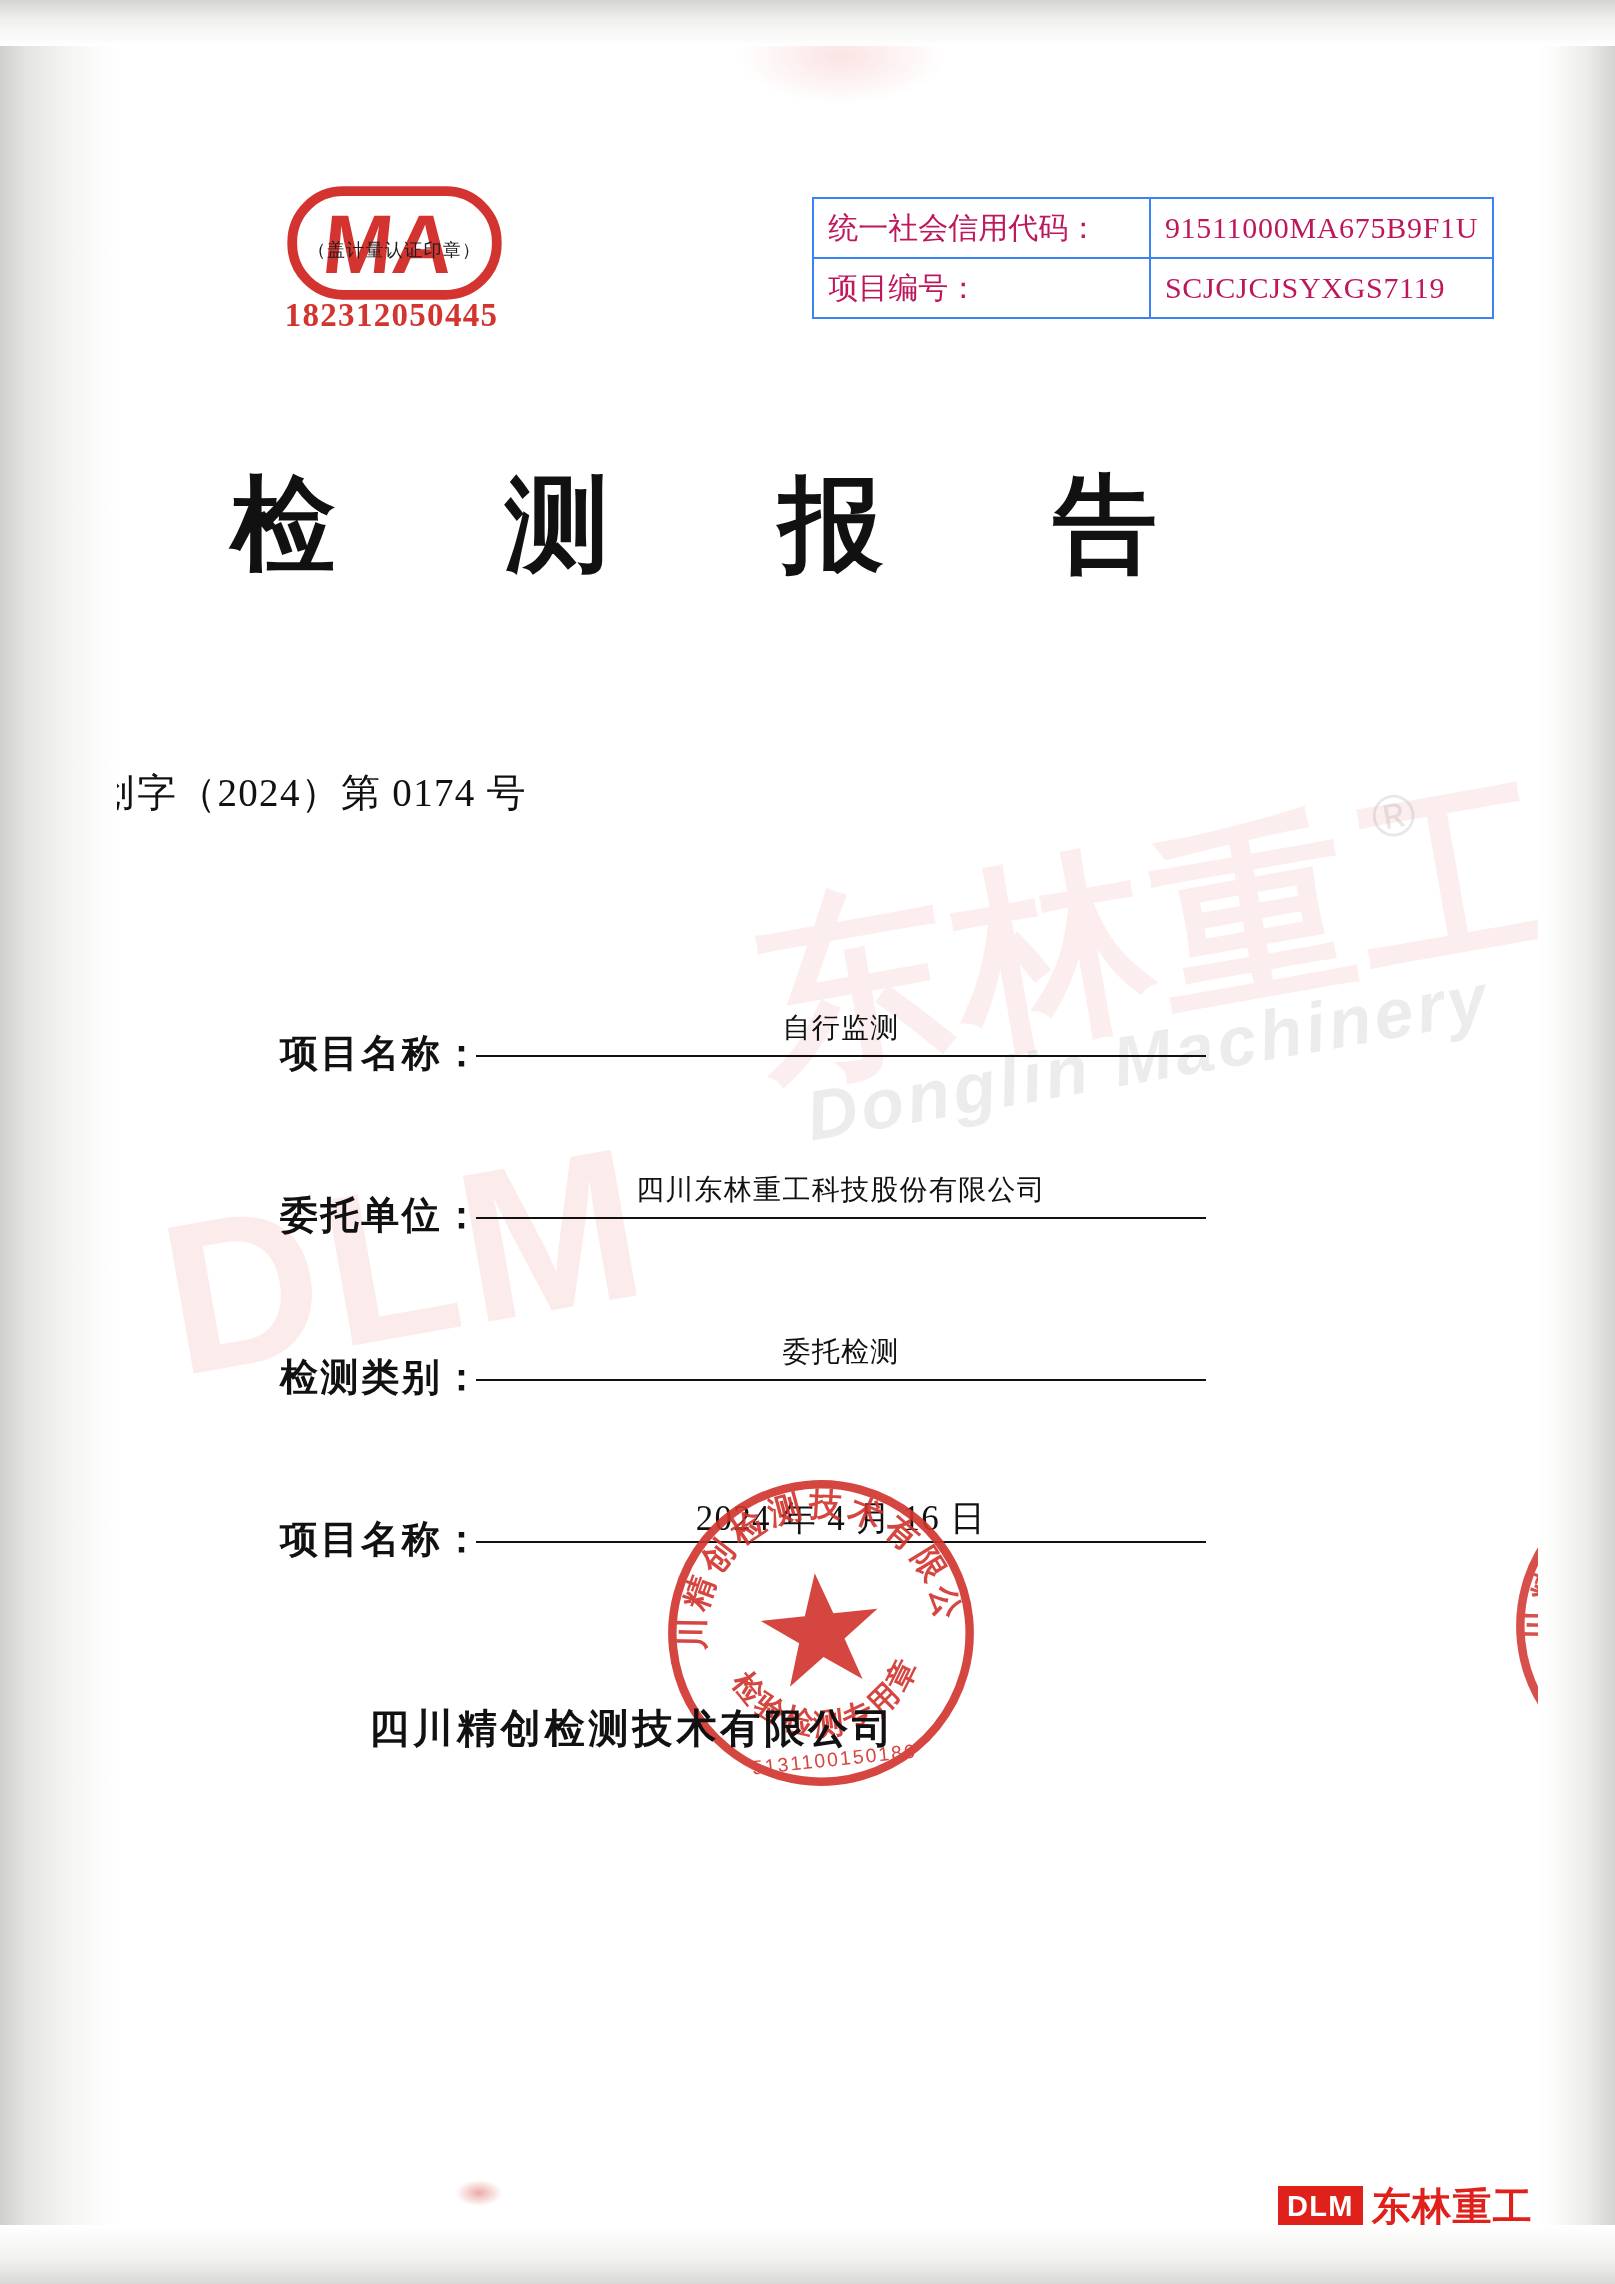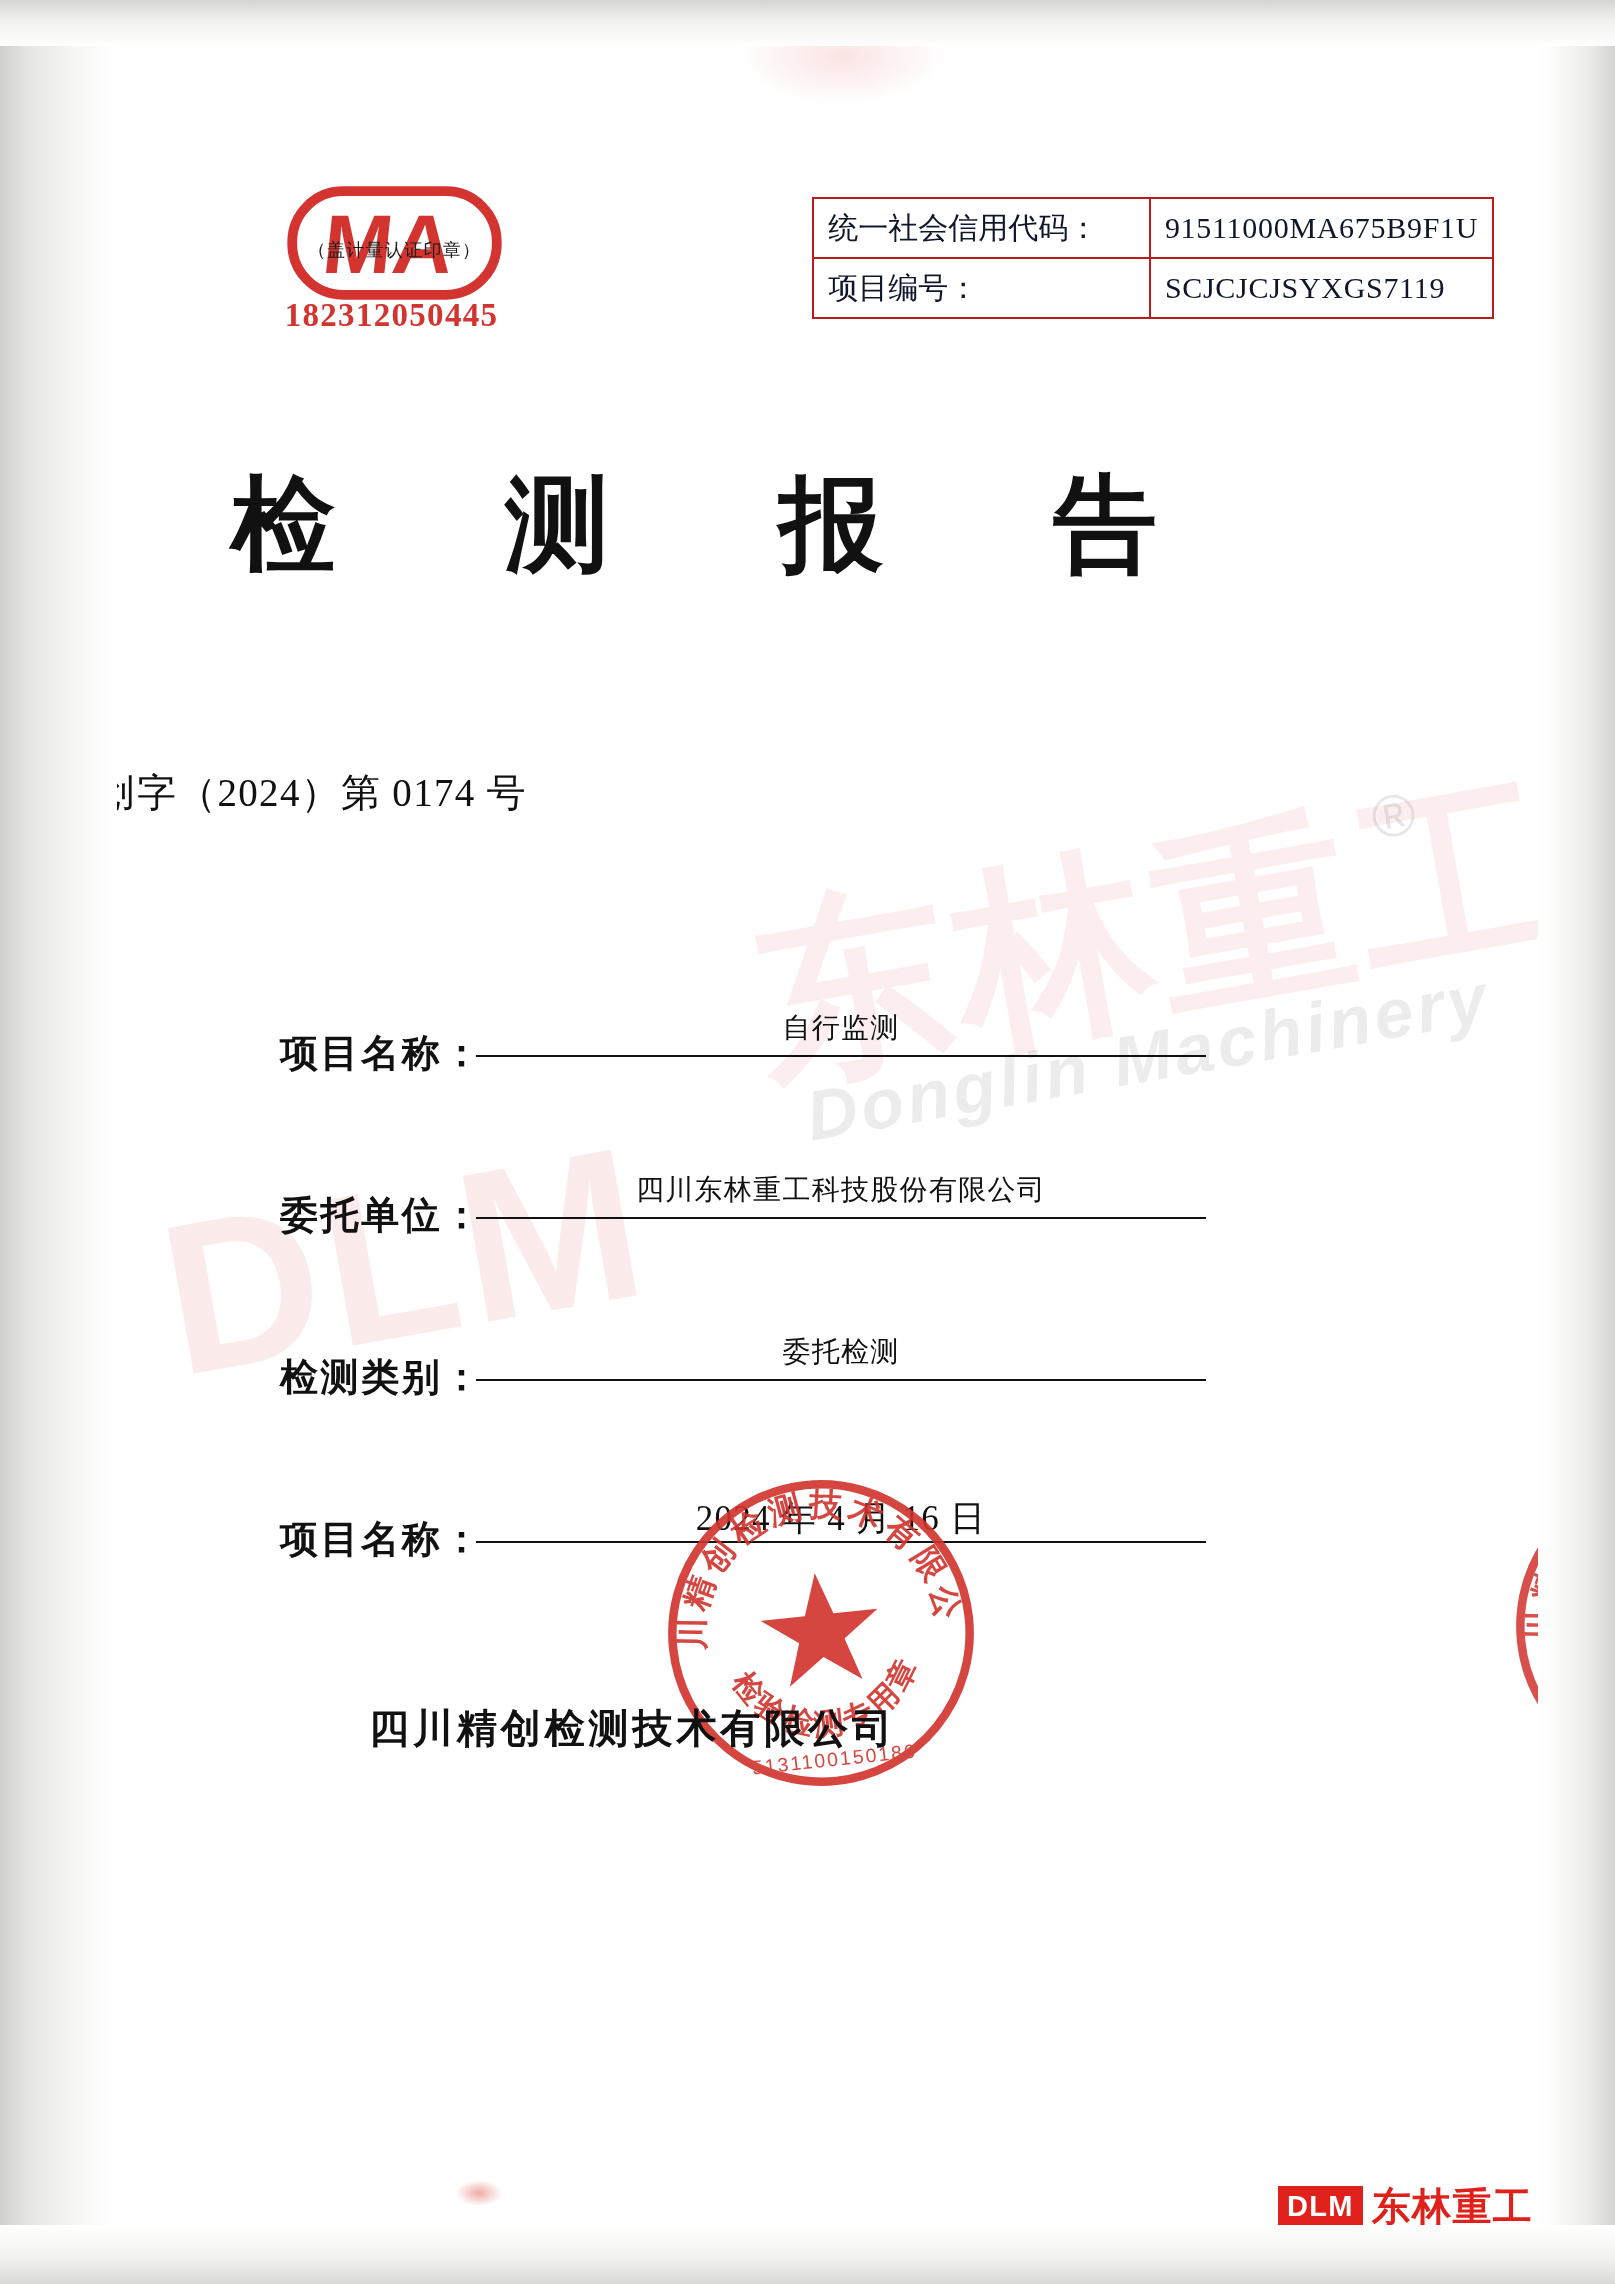--- a/index.html
+++ b/index.html
@@ -162,23 +162,23 @@
 
   
   .header-table {
     position: absolute;
     left: 812px;
     top: 197px;
     border-collapse: collapse;
     font-size: 30px;
   }
   .header-table td {
-    border: 2px solid #b91c1c;
+    border: 2px solid #3b82f6;
     padding: 11.7px 14.3px;
-    color: #0f172a;
+    color: #be185d;
     white-space: nowrap;
     line-height: 1.15;
   }
   .header-table td.label {
     width: 306px;
     font-family: "Liberation Serif", serif;
   }
   .header-table td.value {
     width: 313px;
     font-family: "Liberation Serif", serif;

